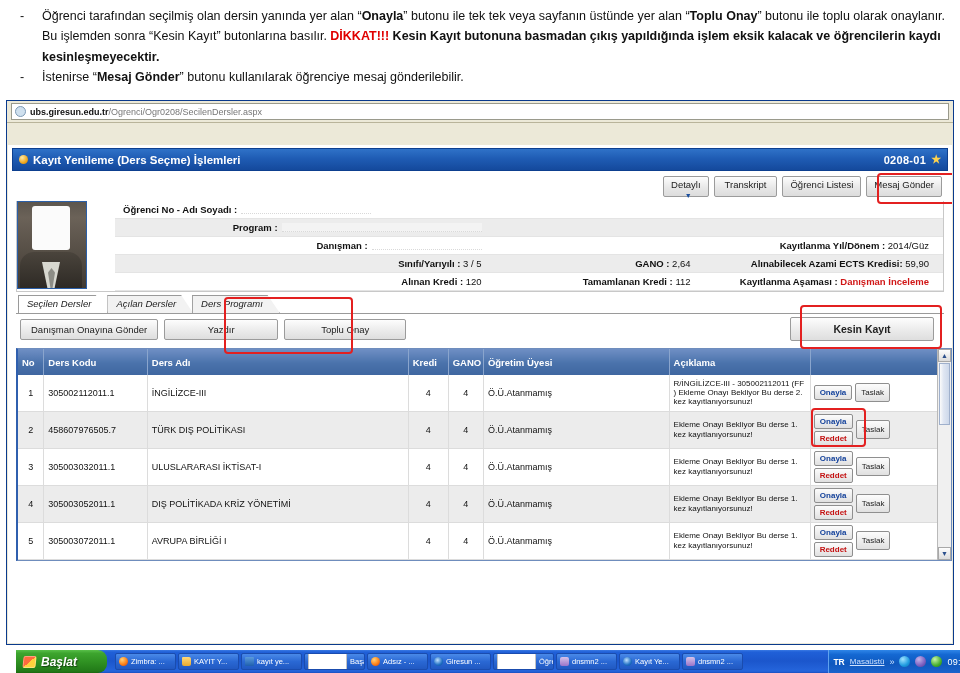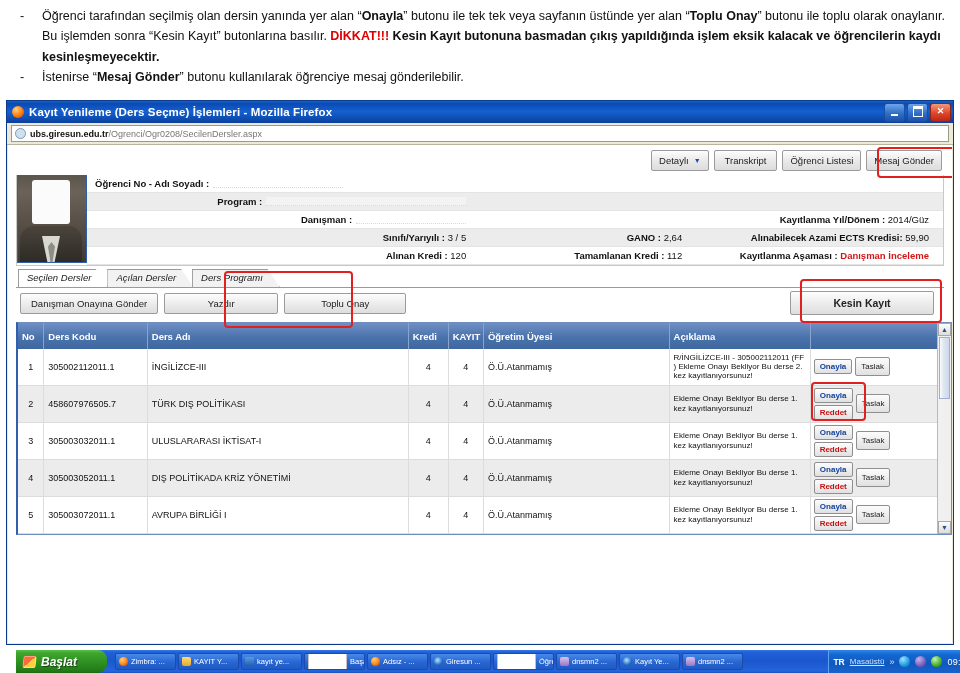--- a/index.html
+++ b/index.html
@@ -79,30 +79,30 @@
   .star{color:#ffd34d;margin-left:5px;font-size:11px;}
 
   .toolrow{
     height:26px;display:flex;align-items:center;justify-content:flex-end;
     padding:2px 10px 0 0;gap:5px;position:relative;
   }
   .tbtn{
     border:1px solid #9b9b9b;border-radius:2px;
     background:linear-gradient(to bottom,#fdfdfd,#e8e8e8 55%,#dcdcdc);
     font-size:9.5px;color:#222;padding:2px 7px;height:15px;line-height:11px;
-    display:flex;align-items:center;white-space:nowrap;
+    display:flex;align-items:center;white-space:nowrap;flex-direction:column;
   }
   .tbtn.wide{padding:2px 10px;}
   .caret{margin-left:5px;font-size:7px;color:#1b4f9e;}
 
   
   .redbox{position:absolute;border:2.5px solid #e32020;border-radius:4px;pointer-events:none;z-index:40;}
 
   
-  .infowrap{display:flex;margin:2px 8px 0 8px;border:1px solid #c8c8c8;border-top:none;}
+  .infowrap{display:flex;margin:2px 8px 0 8px;border:1px solid #c8c8c8;border-top:none;gap:28px;}
   .photo{
     width:68px;flex:0 0 68px;height:86px;border:1px solid #2b5fa8;
     background:linear-gradient(to bottom,#5c564e 0%,#6b6258 18%,#403a33 100%);
     position:relative;overflow:hidden;
   }
   .photo .head{
     position:absolute;left:14px;top:4px;width:38px;height:44px;background:#fbfbfb;border-radius:3px;
   }
   .photo .shoulder{
     position:absolute;left:2px;bottom:0;width:62px;height:36px;
@@ -266,46 +266,38 @@
   <div class="doc-li">
     <span class="doc-dash">-</span>
     <span class="doc-body">
       <span>İstenirse “</span><span class="b">Mesaj Gönder</span><span>” butonu kullanılarak öğrenciye mesaj gönderilebilir.</span>
     </span>
   </div>
 </div>
 
 <div class="win">
 
-  <div class="titlebar">
-    <span class="ffico"></span>
-    <span class="ttl">Kayıt Yenileme (Ders Seçme) İşlemleri - Mozilla Firefox</span>
-    <span class="winbtns">
-      <span class="wb min">
-          <i></i>
-        </span>
-      <span class="wb max">
-          <i></i>
-        </span>
-      <span class="wb close">
-          <i>✕</i>
-        </span>
-    </span>
-  </div>
 
   <div class="urlbar">
     <div class="urlfield">
       <span class="globe"></span>
       <span class="urlhost">ubs.giresun.edu.tr</span>
         <span>/Ogrenci/Ogr0208/SecilenDersler.aspx</span>
     </div>
   </div>
 
   <div class="page">
 
+    <div class="pghdr">
+      <span class="dot"></span>
+      <span>Kayıt Yenileme (Ders Seçme) İşlemleri</span>
+      <span class="sp"></span>
+      <span class="code">0208-01</span>
+      <span class="star">★</span>
+    </div>
 
     <div class="toolrow">
       <div class="tbtn">
         <span>Detaylı</span>
         <span class="caret">▼</span>
       </div>
       <div class="tbtn wide">Transkript</div>
       <div class="tbtn">Öğrenci Listesi</div>
       <div class="tbtn">Mesaj Gönder</div>
       <div class="redbox" style="left:869px;top:2px;width:84px;height:27px;"></div>
@@ -389,21 +381,21 @@
             <col style="width:158px">
           <col style="width:120px">
             <col style="width:110px">
         </colgroup>
         <thead>
           <tr>
             <th>No</th>
             <th>Ders Kodu</th>
             <th>Ders Adı</th>
             <th>Kredi</th>
-            <th>KAYIT</th>
+            <th>GANO</th>
             <th>Öğretim Üyesi</th>
             <th>Açıklama</th>
             <th></th>
           </tr>
         </thead>
         <tbody>
 
           <tr>
             <td class="ctr">1</td>
             <td>305002112011.1</td>

